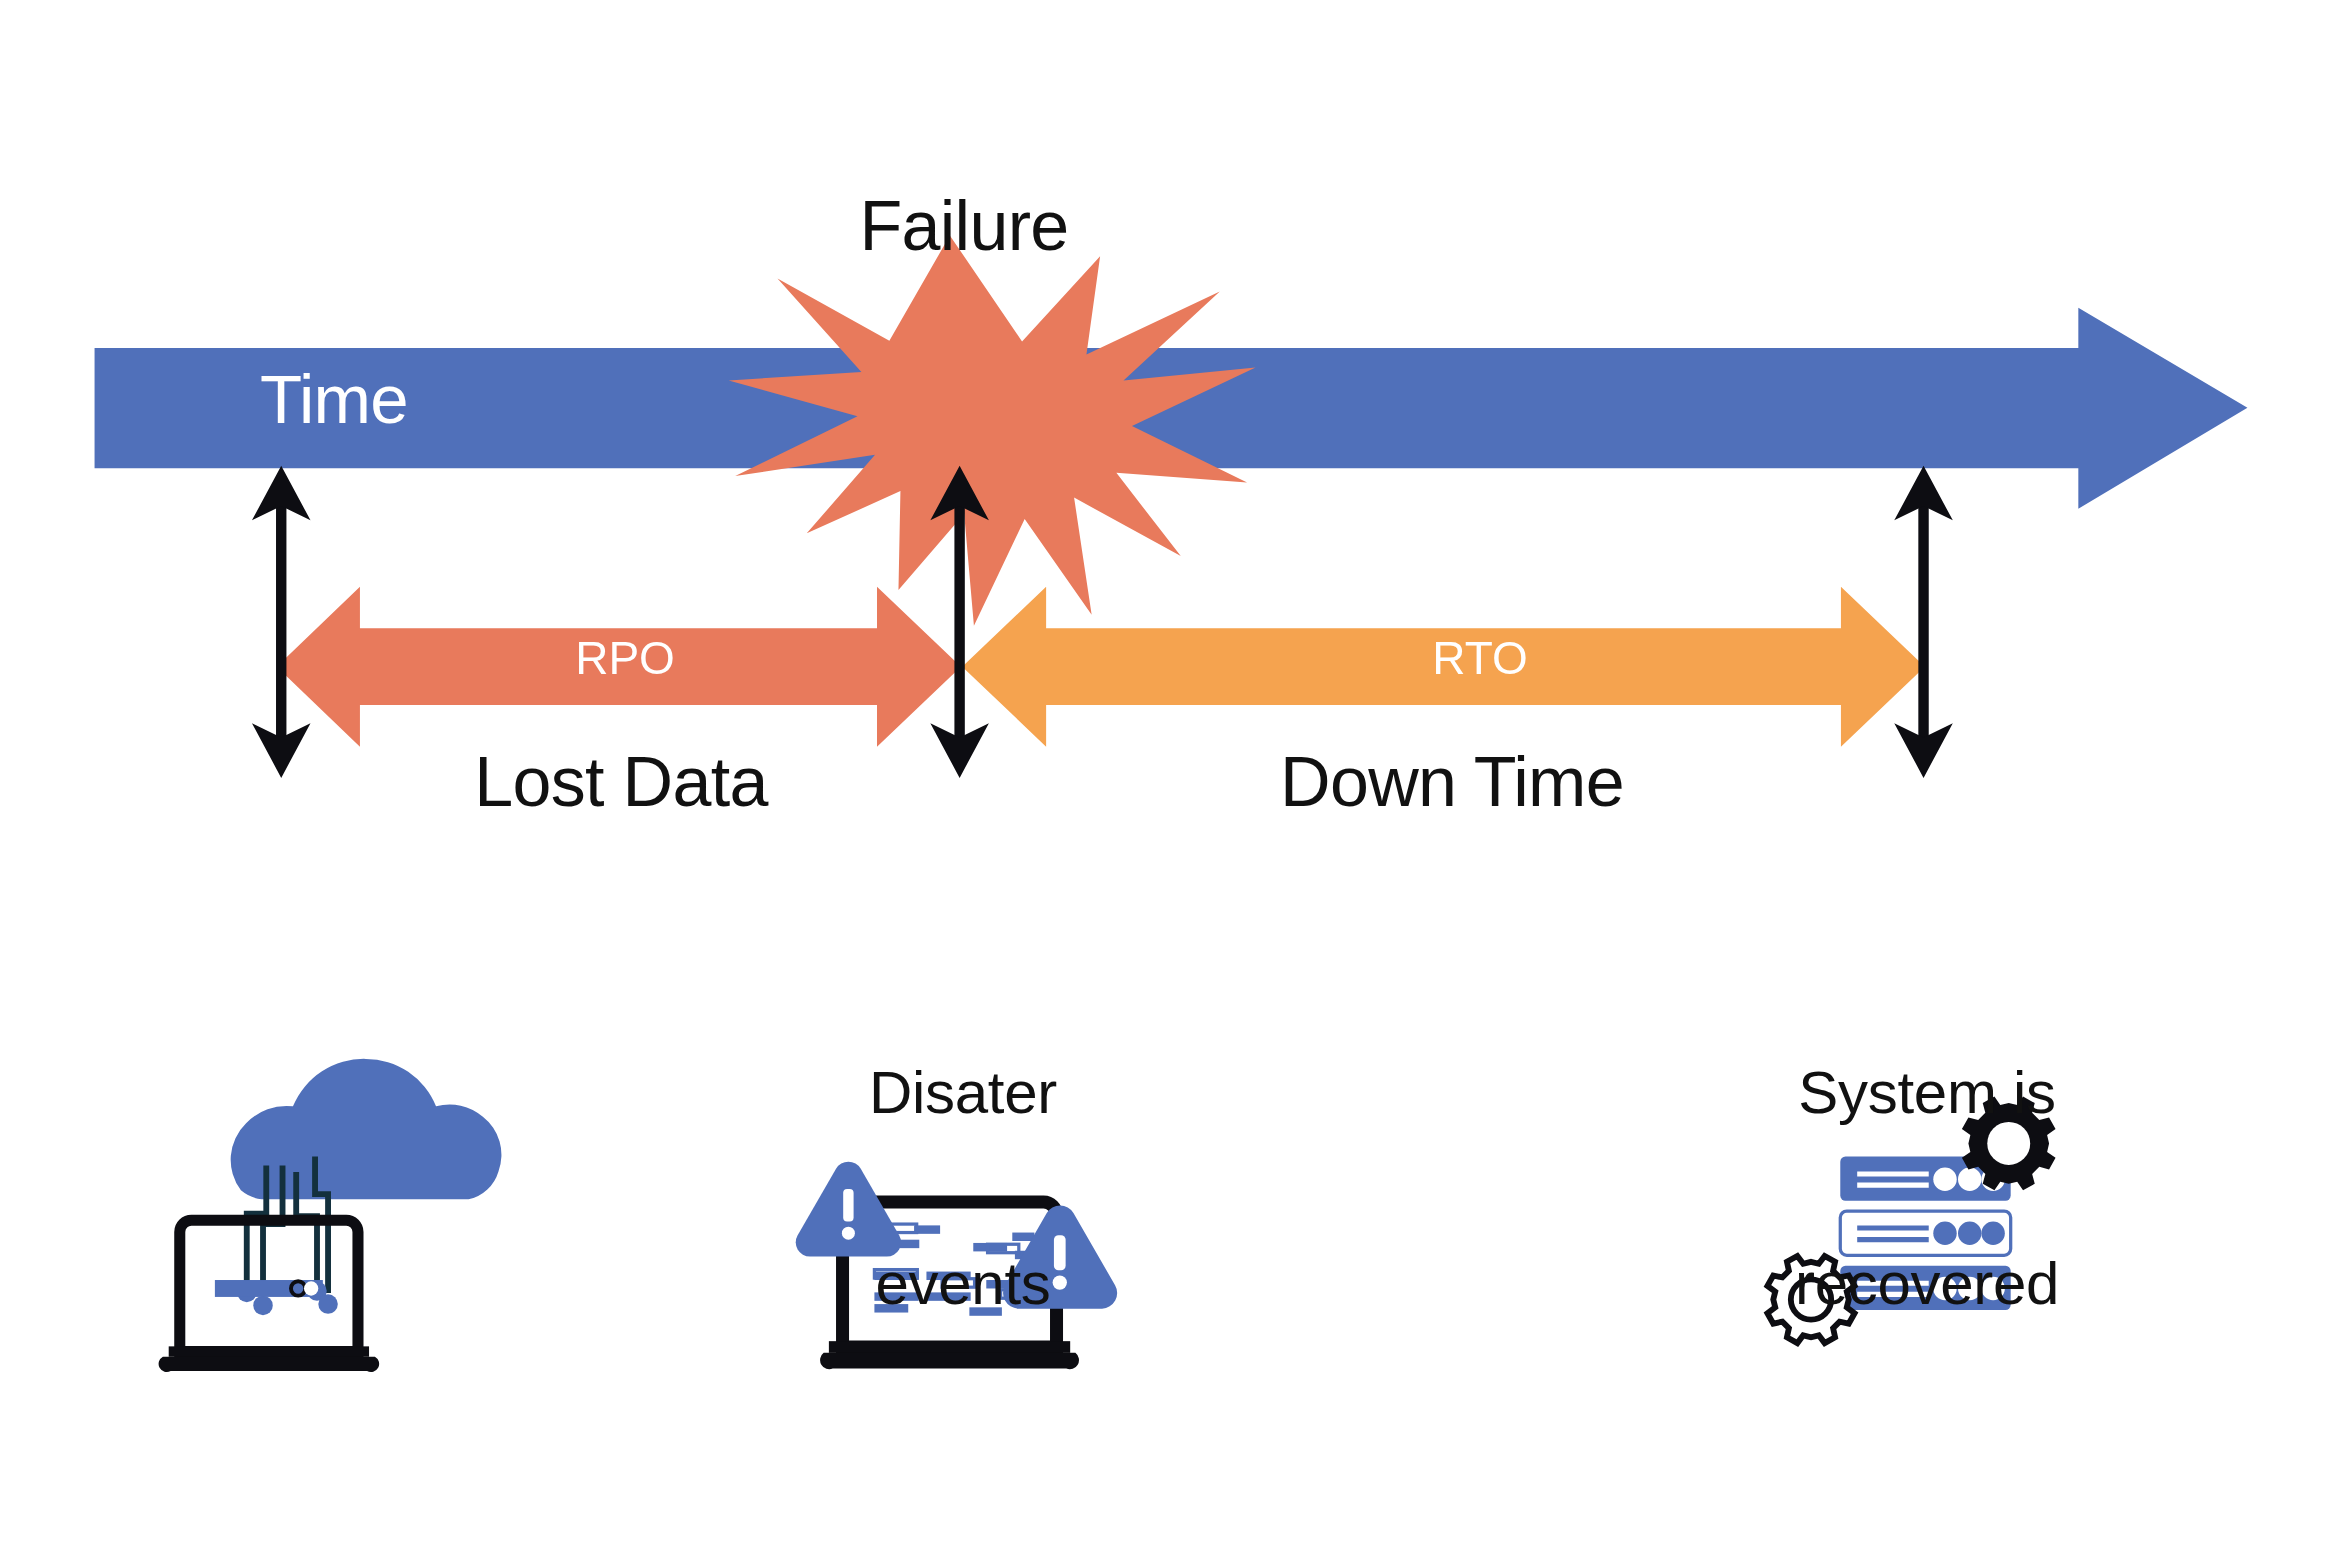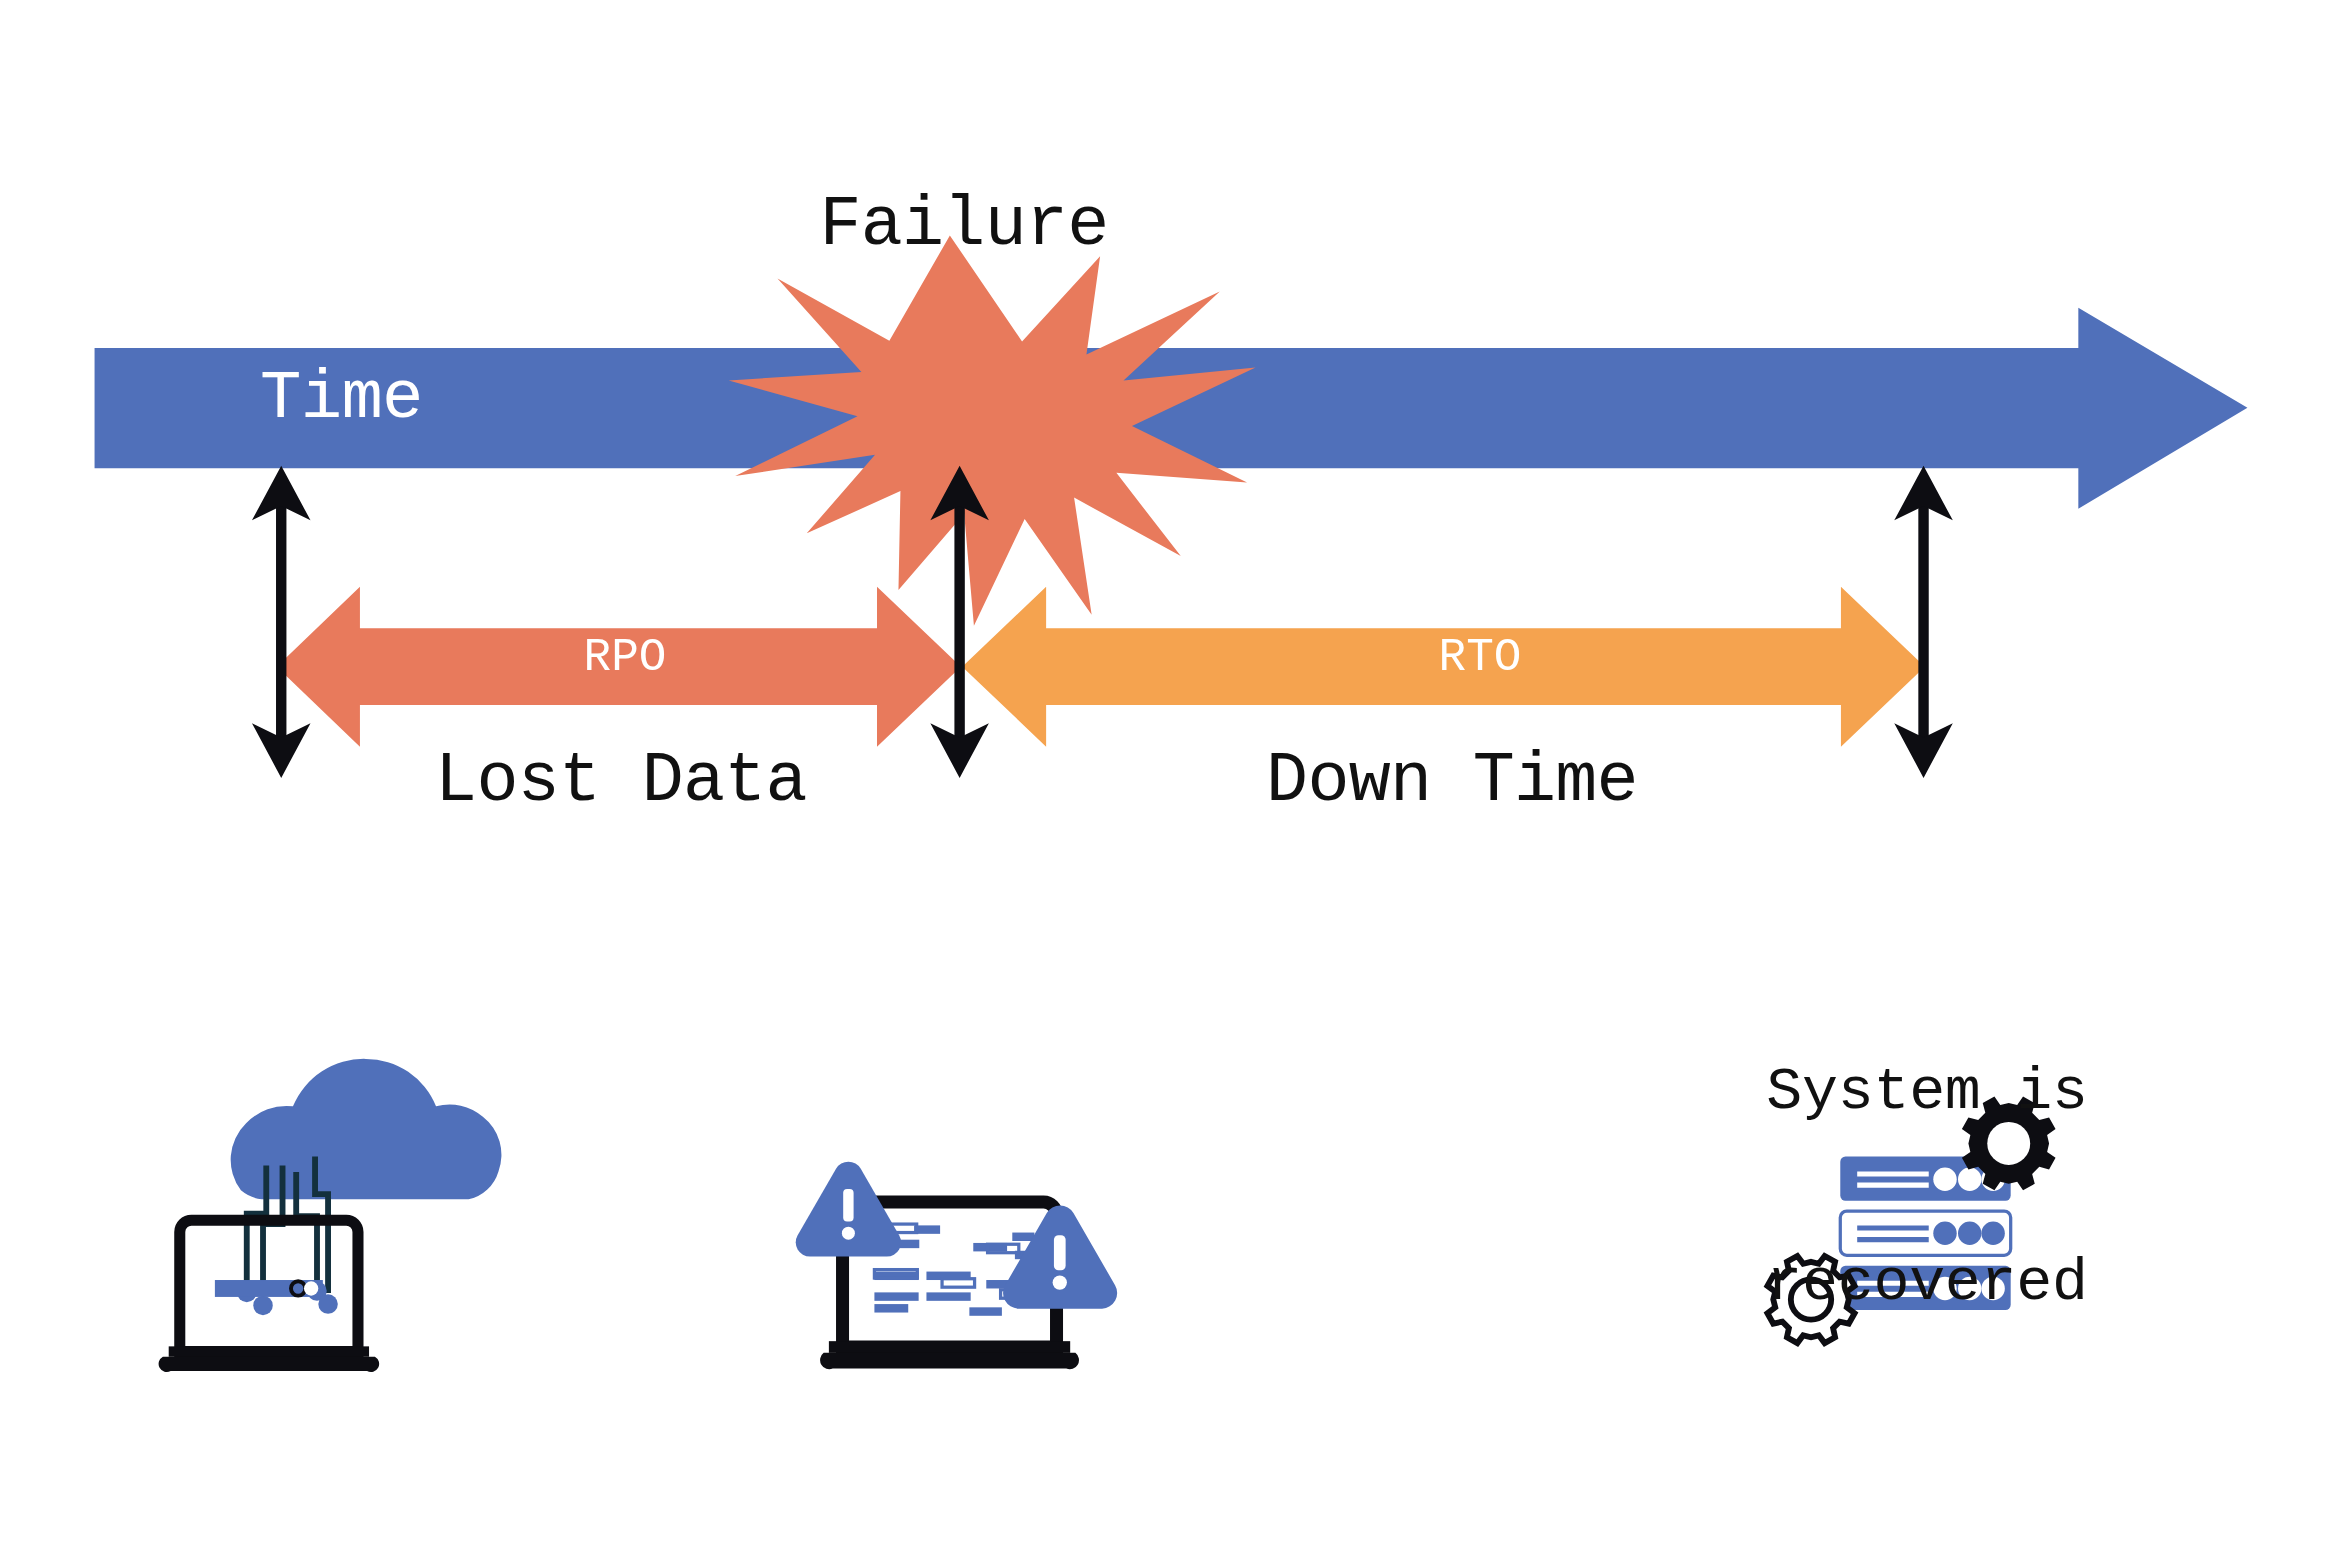--- a/index.html
+++ b/index.html
@@ -20,21 +20,21 @@
   #stage svg.layer {
     position: absolute;
     left: 0;
     top: 0;
     width: 2342px;
     height: 1561px;
   }
   .txt {
     position: absolute;
     color: #111111;
-    font-family: Liberation Mono, monospace;
+    font-family: Liberation Sans, sans-serif;
     white-space: pre;
     line-height: 1.06;
   }
   .center-txt { transform: translateX(-50%); text-align: center; }
 
   
   #failure-label {
     top: 189px;
     left: 964px;
     font-size: 70px;
@@ -228,20 +228,24 @@
 
   <div class="txt center-txt metric-label" id="rto-label">RTO</div>
 
   <div class="txt center-txt interval-caption" id="lost-data-caption">Lost Data</div>
 
   <div class="txt center-txt interval-caption" id="down-time-caption">Down Time</div>
 
   <div class="txt center-txt milestone-caption" id="milestone-0-caption">
   </div>
 
+  <div class="txt center-txt milestone-caption" id="milestone-1-caption">
+    <div>Disater</div>
+    <div>events</div>
+  </div>
 
   <div class="txt center-txt milestone-caption" id="milestone-2-caption">
     <div>System is</div>
     <div>recovered</div>
   </div>
 
 </div>
 
 
 </body></html>

